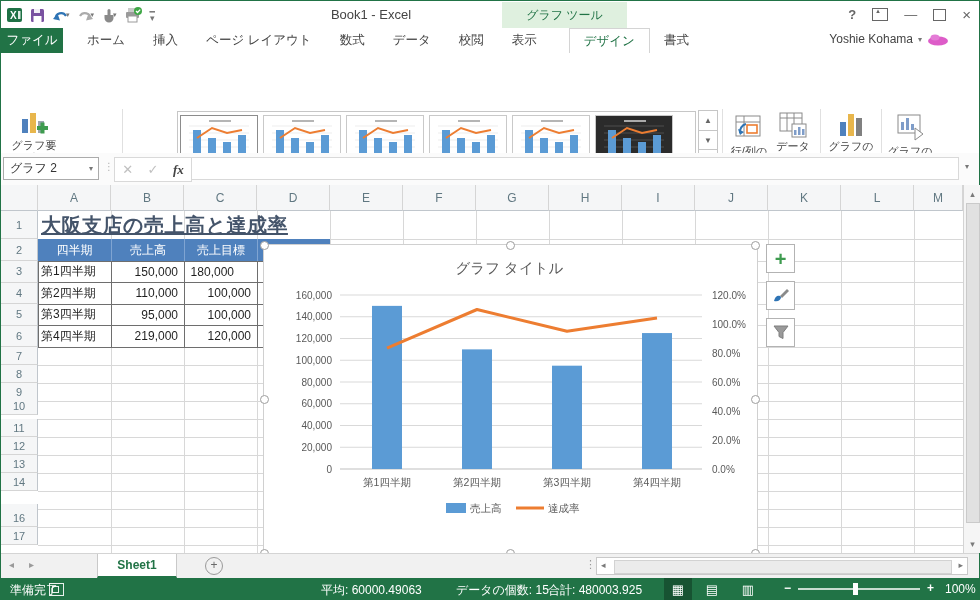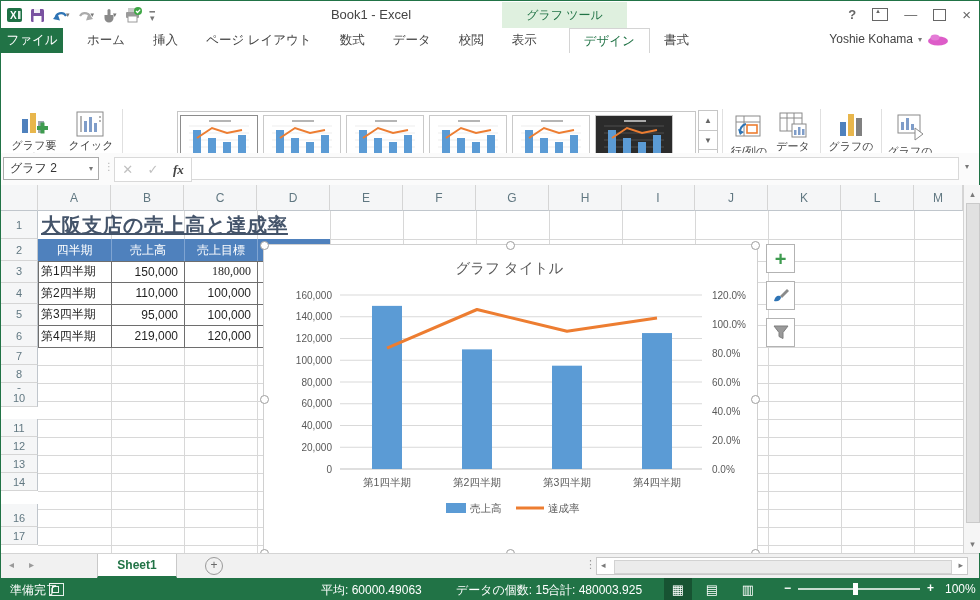--- a/index.html
+++ b/index.html
@@ -177,35 +177,20 @@
             <rect x="11" y="4" width="6" height="20" fill="#E8B64C"></rect>
             <rect x="19" y="12" width="6" height="12" fill="#9BA5B0"></rect>
             <rect x="18" y="17" width="11" height="4" fill="#3E9B4F"></rect>
             <rect x="21.5" y="13.5" width="4" height="11" fill="#3E9B4F"></rect>
           </svg>
       </span>
       <span>グラフ要素</span>
       <span><span>を追加</span> <span style="font-size:8px;color:#777;">▾</span></span>
     </div>
 
-    <div class="bigbtn" style="left:62px;width:56px;">
-      <span class="ic">
-        <svg width="32" height="30">
-            <rect x="2" y="3" width="26" height="24" fill="#fff" stroke="#8A8A8A"></rect>
-            <rect x="5" y="7" width="2" height="16" fill="#B5B5B5"></rect>
-            <rect x="9" y="12" width="3" height="11" fill="#7F9DC9"></rect>
-            <rect x="14" y="8" width="3" height="15" fill="#7F9DC9"></rect>
-            <rect x="19" y="14" width="3" height="9" fill="#7F9DC9"></rect>
-            <rect x="24" y="7" width="2" height="2" fill="#B5B5B5"></rect>
-            <rect x="24" y="11" width="2" height="2" fill="#B5B5B5"></rect>
-          </svg>
-      </span>
-      <span>クイック</span>
-      <span><span>レイアウト</span> <span style="font-size:8px;color:#777;">▾</span></span>
-    </div>
 
     <div class="grplabel" style="left:6px;width:112px;">グラフのレイアウト</div>
     <div class="vsep" style="left:121px;"></div>
 
 
     <div class="gallery" id="gallery">
         <div class="thumb" style="border-color: rgb(140, 140, 140);">
           <svg width="76" height="49">
             <line x1="28" y1="5" x2="50" y2="5" stroke="#B5B5B5" stroke-width="2"></line>
             <line x1="8" y1="10" x2="68" y2="10" stroke="#E0E0E0" stroke-width="0.6"></line>
@@ -429,21 +414,21 @@
       <div class="rowhdr" style="top: 119px; height: 21.5px;">5</div>
       <div class="gline" style="left: 37px; top: 140px; width: 925px; height: 1px;"></div>
       <div class="rowhdr" style="top: 140.5px; height: 21.5px;">6</div>
       <div class="gline" style="left: 37px; top: 161.5px; width: 925px; height: 1px;"></div>
       <div class="rowhdr" style="top: 162px; height: 18px;">7</div>
       <div class="gline" style="left: 37px; top: 179.5px; width: 925px; height: 1px;"></div>
       <div class="rowhdr" style="top: 180px; height: 18px;">8</div>
       <div class="gline" style="left: 37px; top: 197.5px; width: 925px; height: 1px;"></div>
       <div class="rowhdr" style="top: 198px; height: 18px;">9</div>
       <div class="gline" style="left: 37px; top: 215.5px; width: 925px; height: 1px;"></div>
-      <div class="rowhdr" style="top: 204px; height: 18px;">10</div>
+      <div class="rowhdr" style="top: 212px; height: 18px;">10</div>
       <div class="gline" style="left: 37px; top: 233.5px; width: 925px; height: 1px;"></div>
       <div class="rowhdr" style="top: 234px; height: 18px;">11</div>
       <div class="gline" style="left: 37px; top: 251.5px; width: 925px; height: 1px;"></div>
       <div class="rowhdr" style="top: 252px; height: 18px;">12</div>
       <div class="gline" style="left: 37px; top: 269.5px; width: 925px; height: 1px;"></div>
       <div class="rowhdr" style="top: 270px; height: 18px;">13</div>
       <div class="gline" style="left: 37px; top: 287.5px; width: 925px; height: 1px;"></div>
       <div class="rowhdr" style="top: 288px; height: 18px;">14</div>
       <div class="gline" style="left: 37px; top: 305.5px; width: 925px; height: 1px;"></div>
       <div class="rowhdr" style="top: 306px; height: 18px; margin-top: 13px;">15</div>
@@ -480,21 +465,21 @@
         <div class="tline" style="left: 146px; top: 0px; width: 1px; height: 108px;"></div>
         <div class="tline" style="left: 219px; top: 0px; width: 1px; height: 108px;"></div>
         <div class="tline" style="left: 291px; top: 0px; width: 1px; height: 108px;"></div>
       </div>
       <div class="bluecell" style="left: 37px; top: 54px; width: 73px; height: 22px; border-left: none; box-sizing: border-box;">四半期</div>
       <div class="bluecell" style="left: 110px; top: 54px; width: 73px; height: 22px; border-left: 1px solid rgb(127, 164, 210); box-sizing: border-box;">売上高</div>
       <div class="bluecell" style="left: 183px; top: 54px; width: 73px; height: 22px; border-left: 1px solid rgb(127, 164, 210); box-sizing: border-box;">売上目標</div>
       <div class="bluecell" style="left: 256px; top: 54px; width: 73px; height: 22px; border-left: 1px solid rgb(127, 164, 210); box-sizing: border-box;"></div>
       <div class="cell" style="left: 40px; top: 76px; width: 68px; height: 21.5px;">第1四半期</div>
       <div class="cell" style="left: 110px; top: 76px; width: 67px; height: 21.5px; justify-content: flex-end;">150,000</div>
-      <div class="cell" style="left: 183px; top: 76px; width: 67px; height: 21.5px; justify-content: flex-end; font-family: Liberation Serif, serif;">180,000</div>
+      <div class="cell" style="left: 166px; top: 76px; width: 67px; height: 21.5px; justify-content: flex-end;">180,000</div>
       <div class="cell" style="left: 40px; top: 97.5px; width: 68px; height: 21.5px;">第2四半期</div>
       <div class="cell" style="left: 110px; top: 97.5px; width: 67px; height: 21.5px; justify-content: flex-end;">110,000</div>
       <div class="cell" style="left: 183px; top: 97.5px; width: 67px; height: 21.5px; justify-content: flex-end;">100,000</div>
       <div class="cell" style="left: 40px; top: 119px; width: 68px; height: 21.5px;">第3四半期</div>
       <div class="cell" style="left: 110px; top: 119px; width: 67px; height: 21.5px; justify-content: flex-end;">95,000</div>
       <div class="cell" style="left: 183px; top: 119px; width: 67px; height: 21.5px; justify-content: flex-end;">100,000</div>
       <div class="cell" style="left: 40px; top: 140.5px; width: 68px; height: 21.5px;">第4四半期</div>
       <div class="cell" style="left: 110px; top: 140.5px; width: 67px; height: 21.5px; justify-content: flex-end;">219,000</div>
       <div class="cell" style="left: 183px; top: 140.5px; width: 67px; height: 21.5px; justify-content: flex-end;">120,000</div>
     </div>

